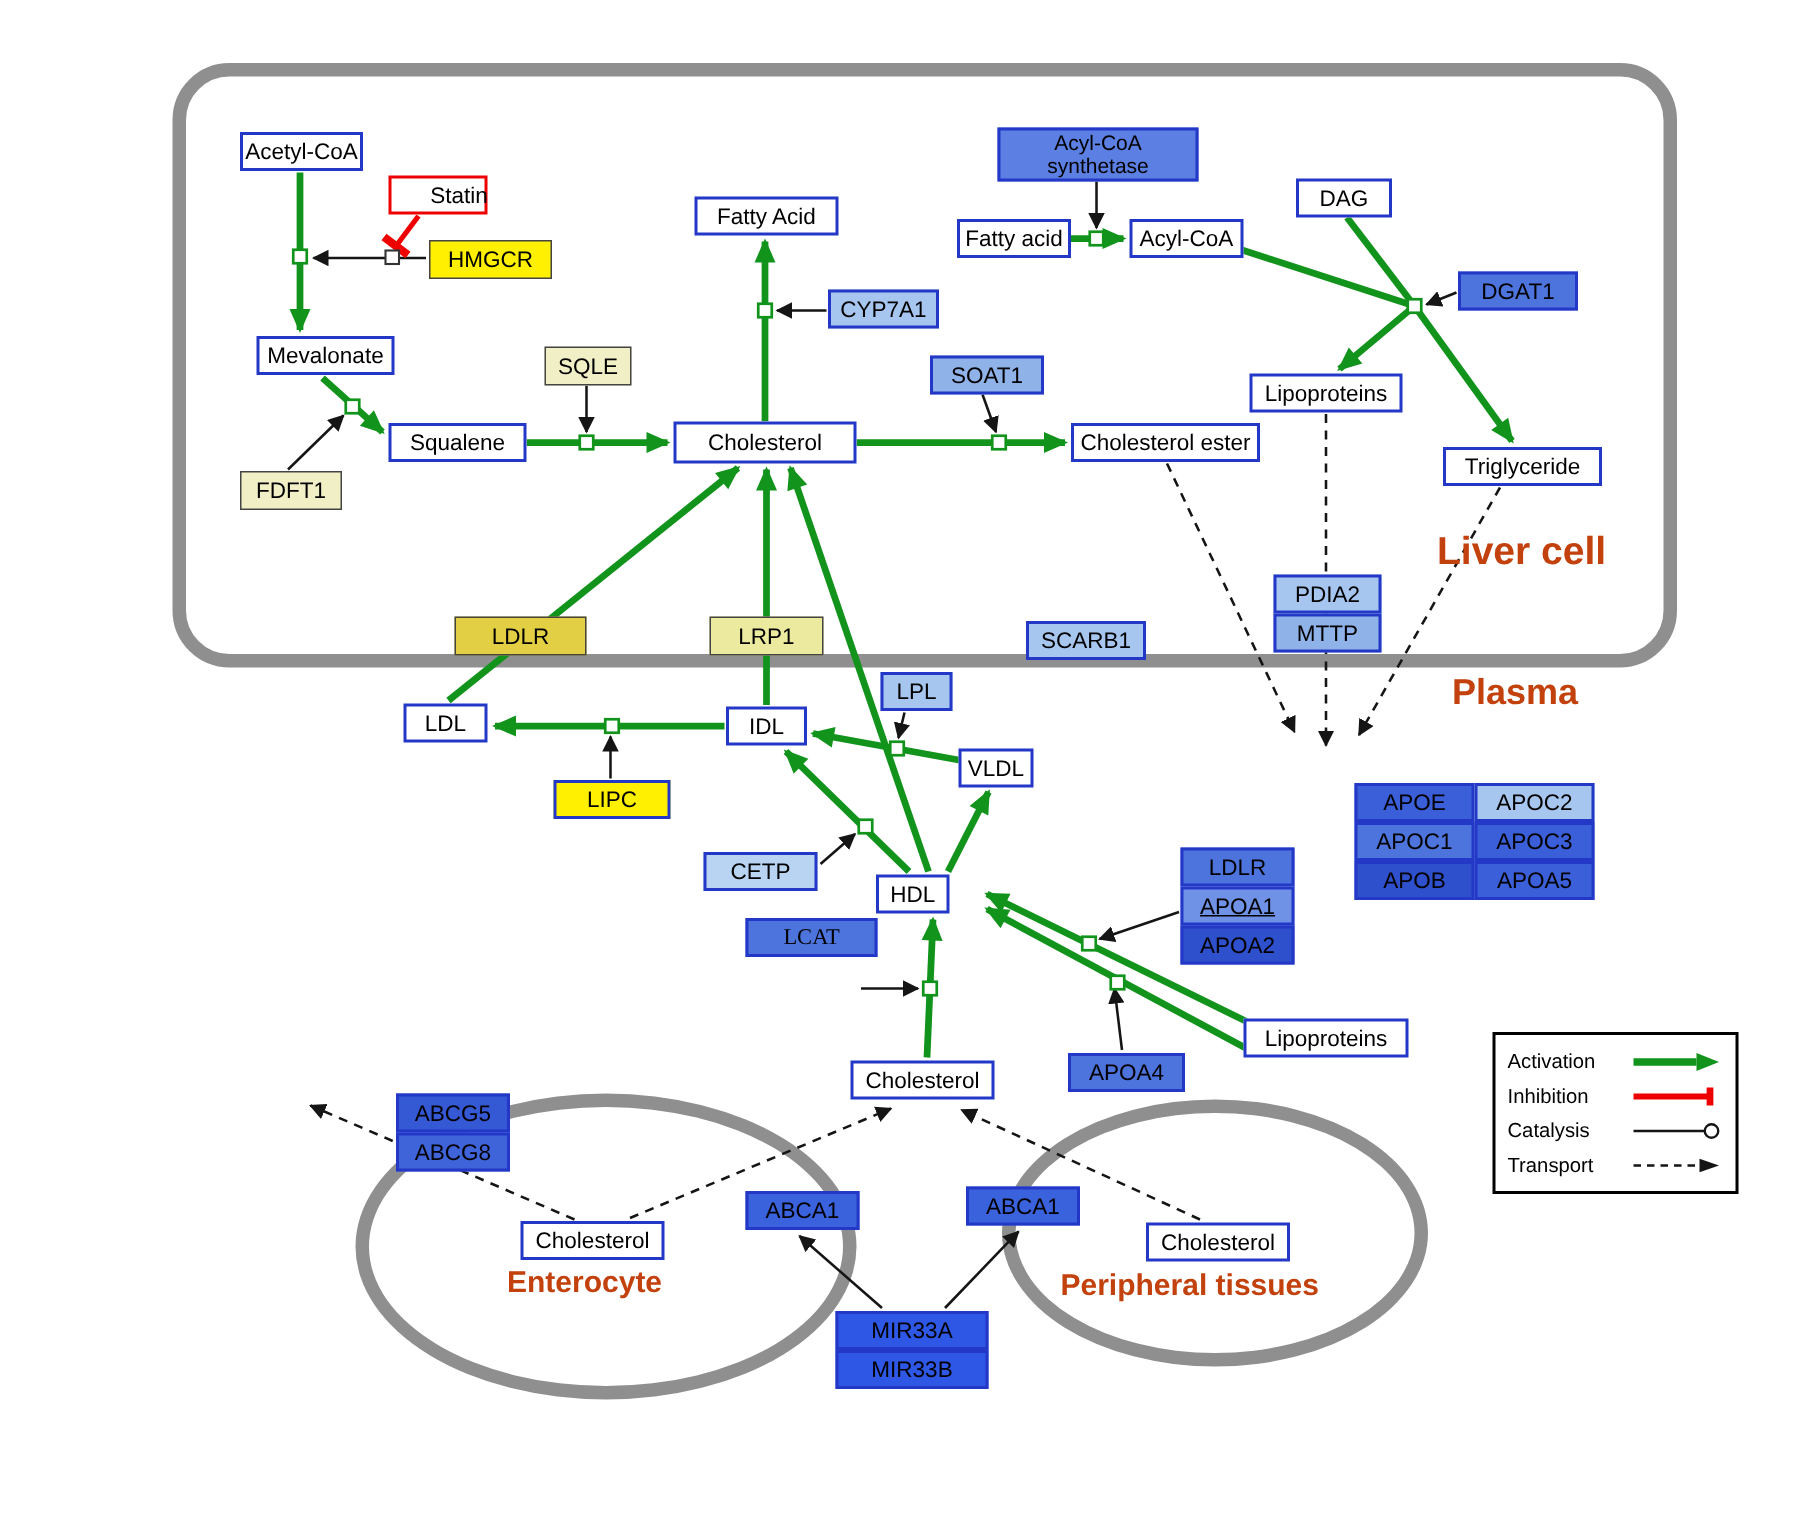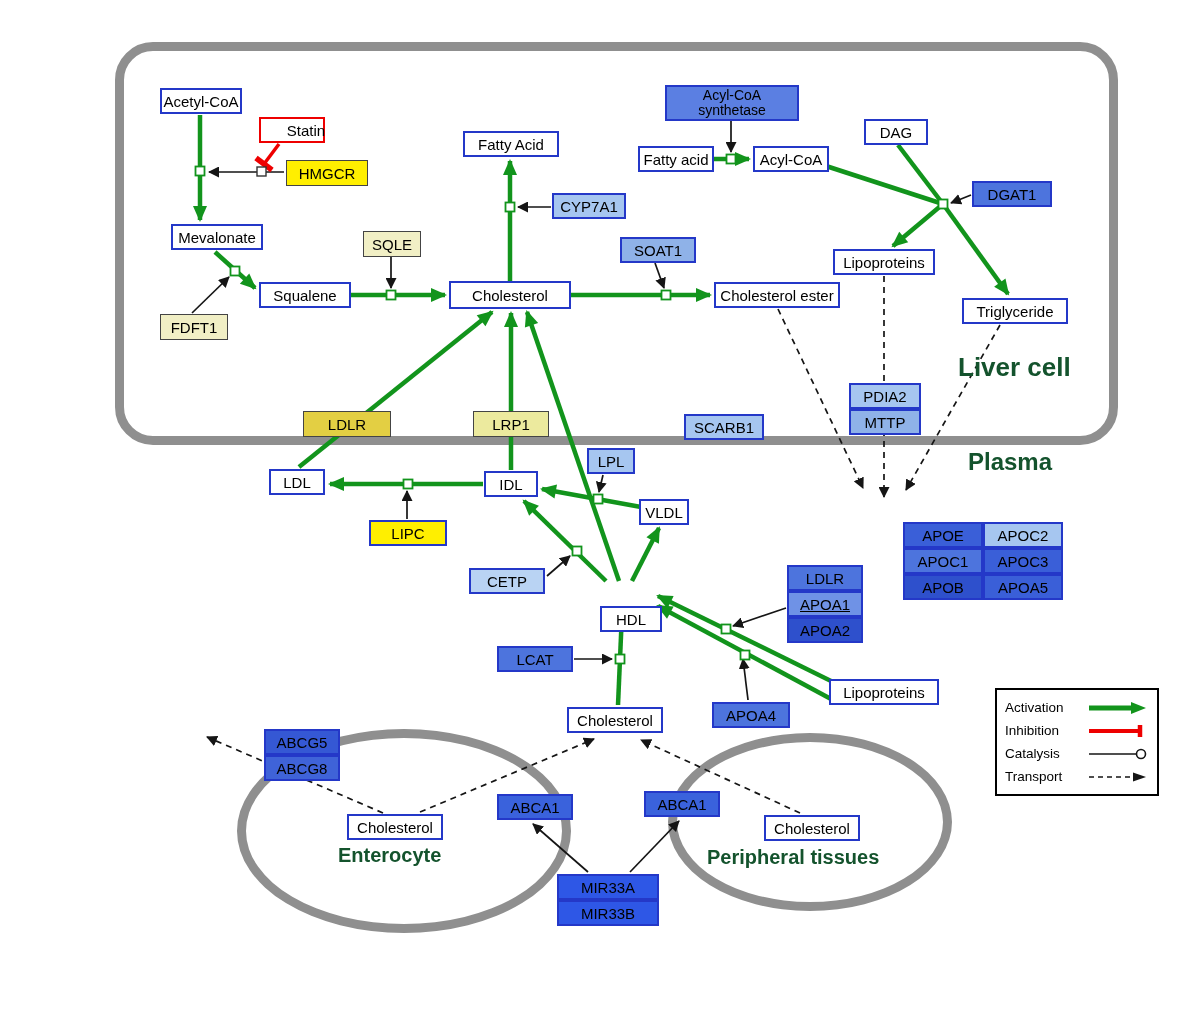--- a/index.html
+++ b/index.html
@@ -31,21 +31,21 @@
   .f-mb1{background:#5b7fe2;}
   .f-mb2{background:#4d74dd;}
   .f-mb3{background:#6f92e6;}
   .f-db1{background:#3a5fd8;}
   .f-db2{background:#2e50cc;}
   .f-db3{background:#3558d4;}
   .f-db4{background:#3a62dc;}
   .f-db5{background:#2e57e6;}
   .f-db6{background:#3f63d8;}
   .wrap2{white-space:normal;line-height:1.08;font-size:14px;height:36px;}
-  .lab{position:absolute;font-weight:bold;color:#14532d;}
+  .lab{position:absolute;font-weight:bold;color:#c2410c;}
   #liver-label{left:958px;top:352px;font-size:26px;}
   #plasma-label{left:968px;top:448px;font-size:24px;}
   #enterocyte-label{left:338px;top:844px;font-size:20px;}
   #peripheral-label{left:707px;top:846px;font-size:20px;}
   #legend{position:absolute;left:995px;top:688px;width:164px;background:#fff;
           border:2.5px solid #000;padding:6px 8px;box-sizing:border-box;}
   .legend-row{display:flex;align-items:center;justify-content:space-between;height:23px;}
   .legend-row span{font-size:13.5px;color:#000;}
 </style>
 </head>
@@ -153,22 +153,22 @@
   <div class="n f-lb2" style="left:849px;top:409px;width:72px;">MTTP</div>
   <div class="n f-lb1" style="left:684px;top:414px;width:80px;">SCARB1</div>
   <div class="n bd-dark f-y2" style="left:303px;top:411px;width:88px;">LDLR</div>
   <div class="n bd-dark f-y3" style="left:473px;top:411px;width:76px;">LRP1</div>
   <div class="n" style="left:269px;top:469px;width:56px;">LDL</div>
   <div class="n" style="left:484px;top:471px;width:54px;">IDL</div>
   <div class="n f-lb1" style="left:587px;top:448px;width:48px;">LPL</div>
   <div class="n" style="left:639px;top:499px;width:50px;">VLDL</div>
   <div class="n f-y1" style="left:369px;top:520px;width:78px;">LIPC</div>
   <div class="n f-lb3" style="left:469px;top:568px;width:76px;">CETP</div>
-  <div class="n" style="left:600px;top:583px;width:62px;margin-top:23px;">HDL</div>
-  <div class="n f-mb2" style="left:497px;top:646px;width:76px;">LCAT</div>
+  <div class="n" style="left:584px;top:583px;width:49px;">HDL</div>
+  <div class="n f-mb2" style="left:497px;top:612px;width:88px;font-family:Liberation Serif, serif;">LCAT</div>
   <div class="n f-mb2" style="left:787px;top:565px;width:76px;">LDLR</div>
   <div class="n f-mb3" style="left:787px;top:591px;width:76px;text-decoration:underline;">APOA1</div>
   <div class="n f-db2" style="left:787px;top:617px;width:76px;">APOA2</div>
   <div class="n f-db1" style="left:903px;top:522px;width:80px;">APOE</div>
   <div class="n f-lb1" style="left:983px;top:522px;width:80px;">APOC2</div>
   <div class="n f-mb2" style="left:903px;top:548px;width:80px;">APOC1</div>
   <div class="n f-db1" style="left:983px;top:548px;width:80px;">APOC3</div>
   <div class="n f-db2" style="left:903px;top:574px;width:80px;">APOB</div>
   <div class="n f-db1" style="left:983px;top:574px;width:80px;">APOA5</div>
   <div class="n f-mb2" style="left:712px;top:702px;width:78px;">APOA4</div>

